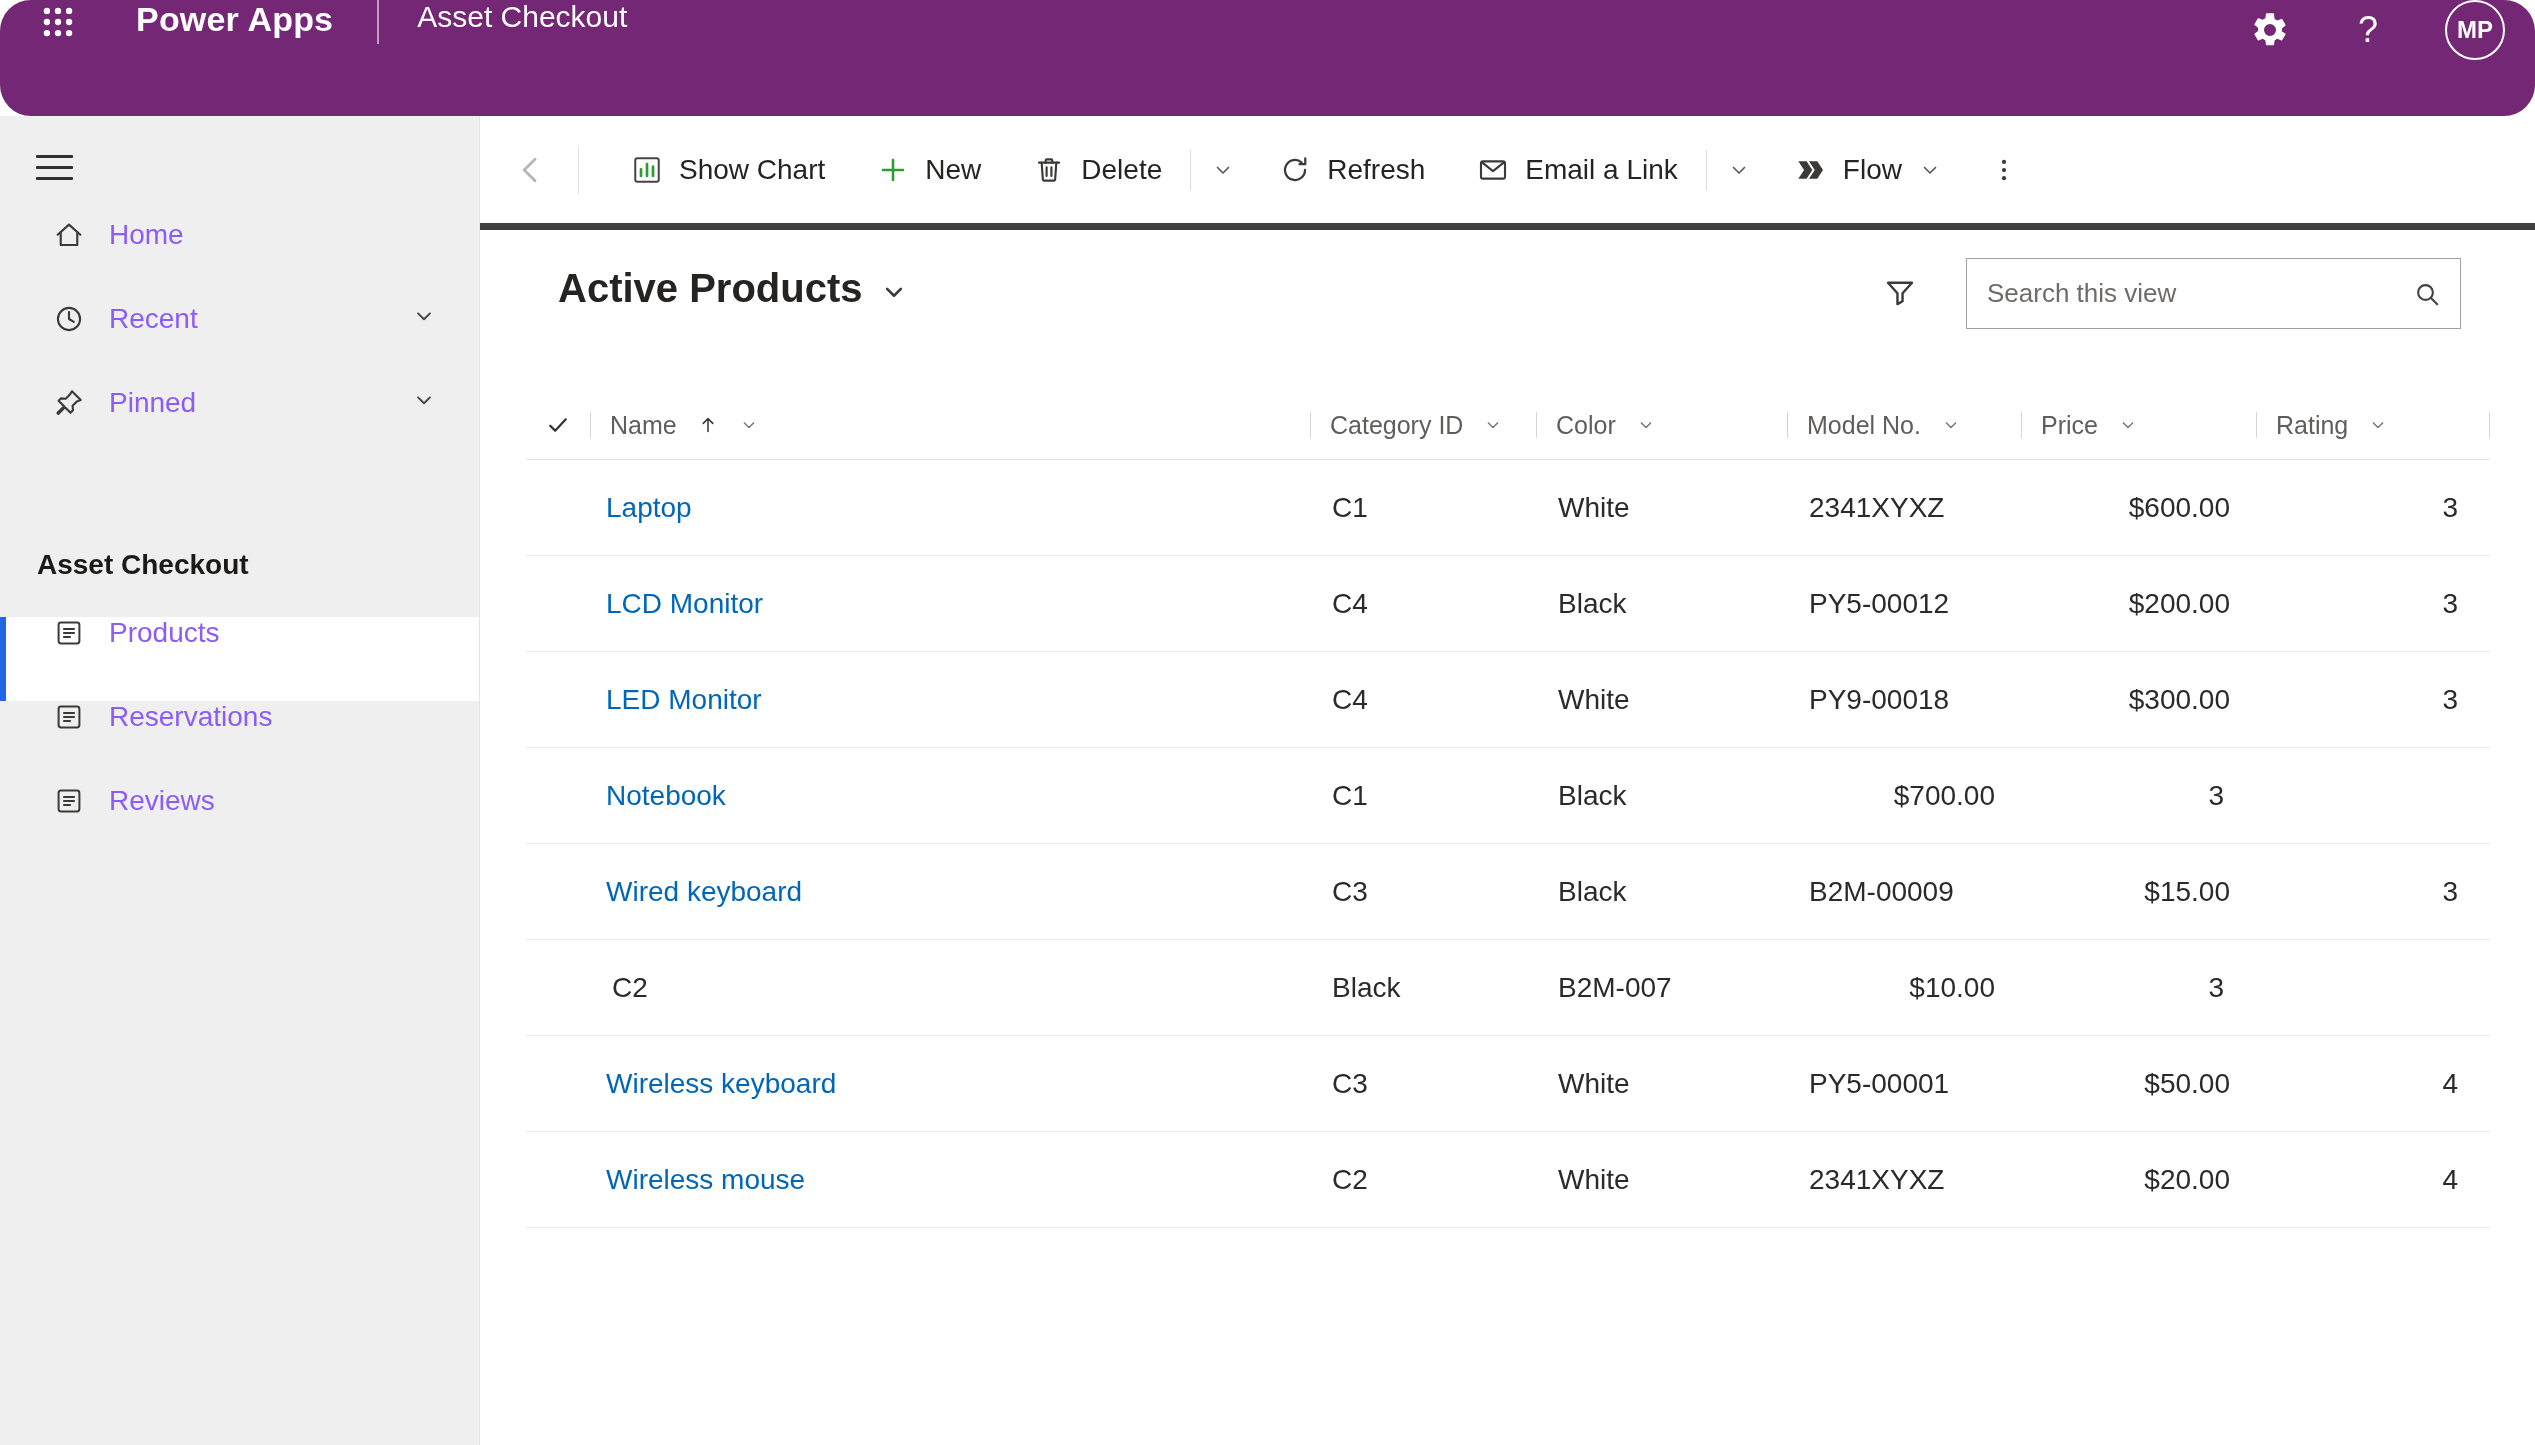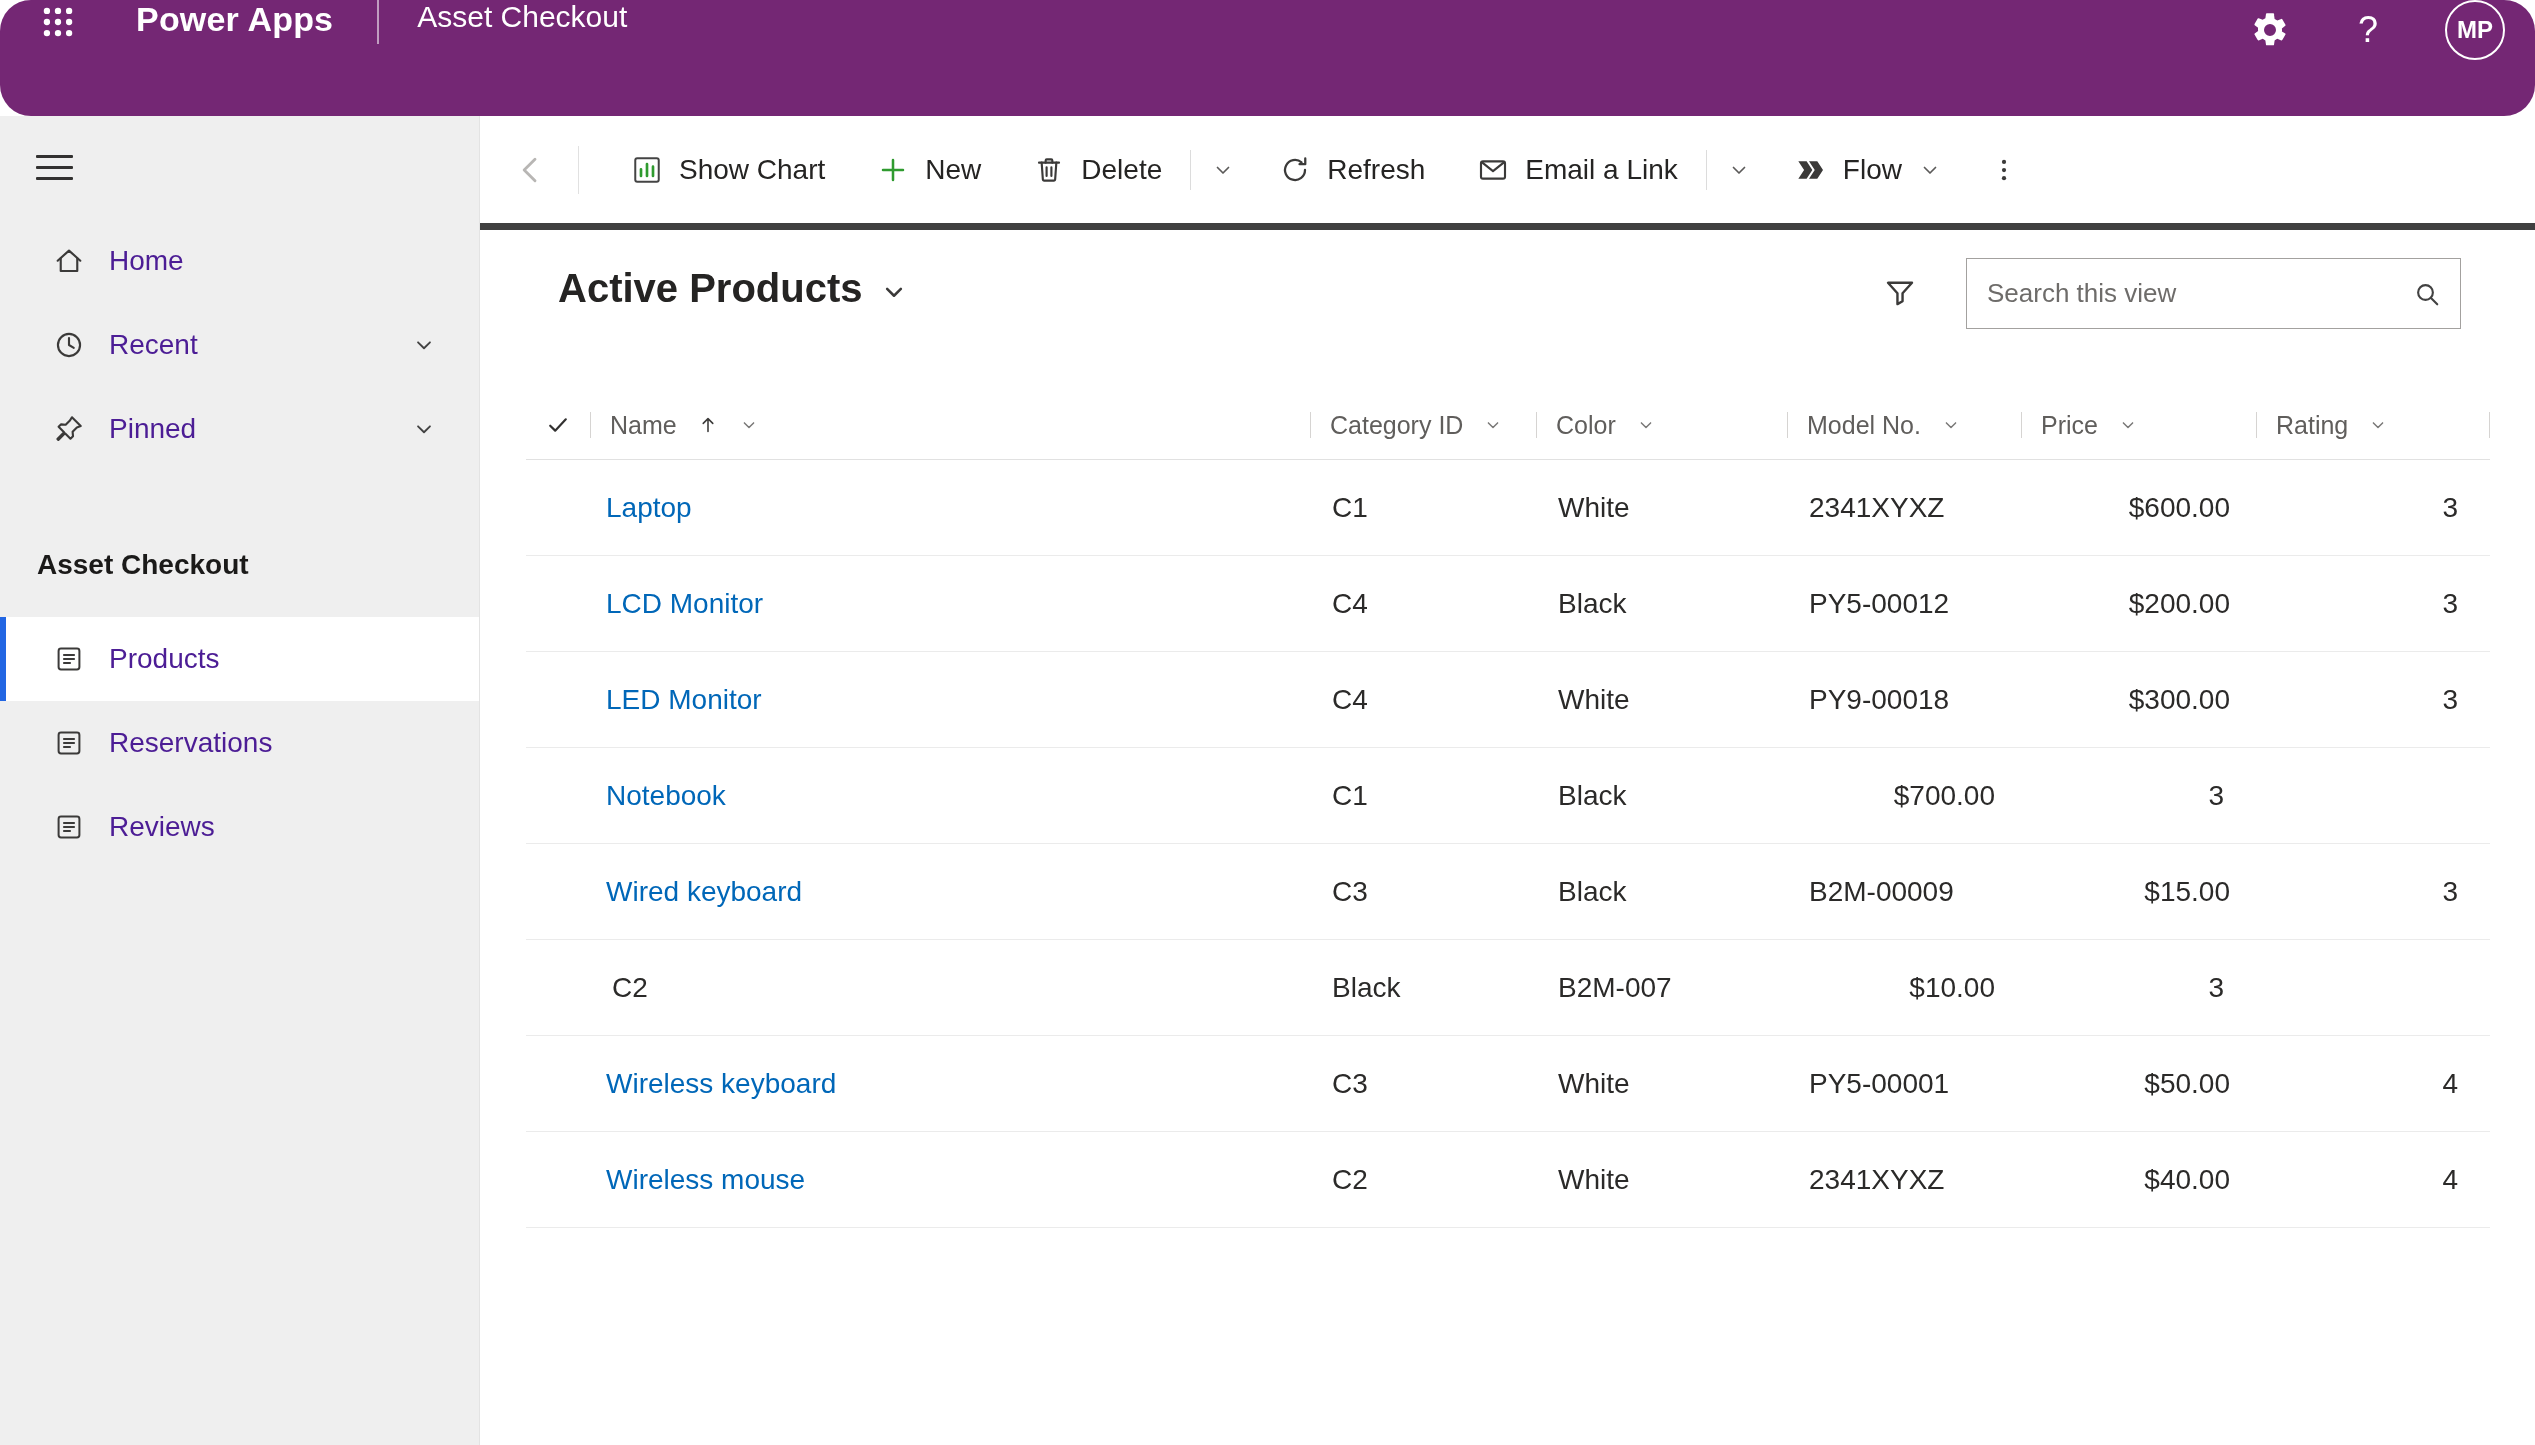--- a/index.html
+++ b/index.html
@@ -13,21 +13,21 @@
   .tb-right{margin-left:auto;display:flex;align-items:center;gap:56px;padding-right:30px;}
   .tb-icon{width:42px;height:42px;display:flex;align-items:center;justify-content:center;cursor:pointer;}
   .help-glyph{font-size:36px;font-weight:400;color:#fff;}
   .avatar{width:60px;height:60px;border:2.5px solid #fff;border-radius:50%;display:flex;align-items:center;justify-content:center;font-size:24px;font-weight:600;box-sizing:border-box;}
   
   .shell{flex:1;display:flex;min-height:0;}
   .sidebar{width:480px;flex:0 0 480px;background:#efefef;border-right:1px solid #e3e3e3;box-sizing:border-box;padding-top:39px;display:flex;flex-direction:column;}
   .hamburger{width:37px;margin-left:36px;display:flex;flex-direction:column;gap:8px;cursor:pointer;}
   .hamburger span{display:block;height:3px;background:#323130;border-radius:1px;}
   .nav{margin-top:39px;}
-  .side-item{height:84px;display:flex;align-items:center;padding-left:53px;cursor:pointer;position:relative;color:#4c1d95;}
+  .side-item{height:84px;display:flex;padding-left:53px;cursor:pointer;position:relative;color:#8b5cf6;}
   .side-item .sicon{width:32px;height:32px;color:#3b3a39;flex:0 0 32px;}
   .side-item .slabel{font-size:28px;margin-left:24px;}
   .side-item .schev{width:26px;height:26px;color:#424242;margin-left:auto;margin-right:42px;}
   .side-section{font-size:28px;font-weight:700;color:#1b1a19;margin:78px 0 36px 37px;}
   .side-item.selected{background:#fff;}
   .side-item.selected::before{content:"";position:absolute;left:0;top:0;bottom:0;width:6px;background:#2266e3;}
   
   .main{flex:1;background:#fff;position:relative;min-width:0;}
   .cmdbar{height:107px;display:flex;align-items:center;border-bottom:7px solid #404040;color:#252423;}
   .back-btn{width:44px;height:44px;margin-left:28px;display:flex;align-items:center;justify-content:center;color:#b8b6b4;cursor:default;}
@@ -384,20 +384,20 @@
           <div class="cell num rating">4</div>
         </div>
         <div class="trow">
           <div class="cell sel"></div>
           <div class="cell name">
               <a href="#">Wireless mouse</a>
             </div>
           <div class="cell">C2</div>
           <div class="cell">White</div>
           <div class="cell">2341XYXZ</div>
-          <div class="cell num">$40.00</div>
+          <div class="cell num">$20.00</div>
           <div class="cell num rating">4</div>
         </div>
       </div>
 
     </main>
   </div>
 </div>
 
 </body></html>

